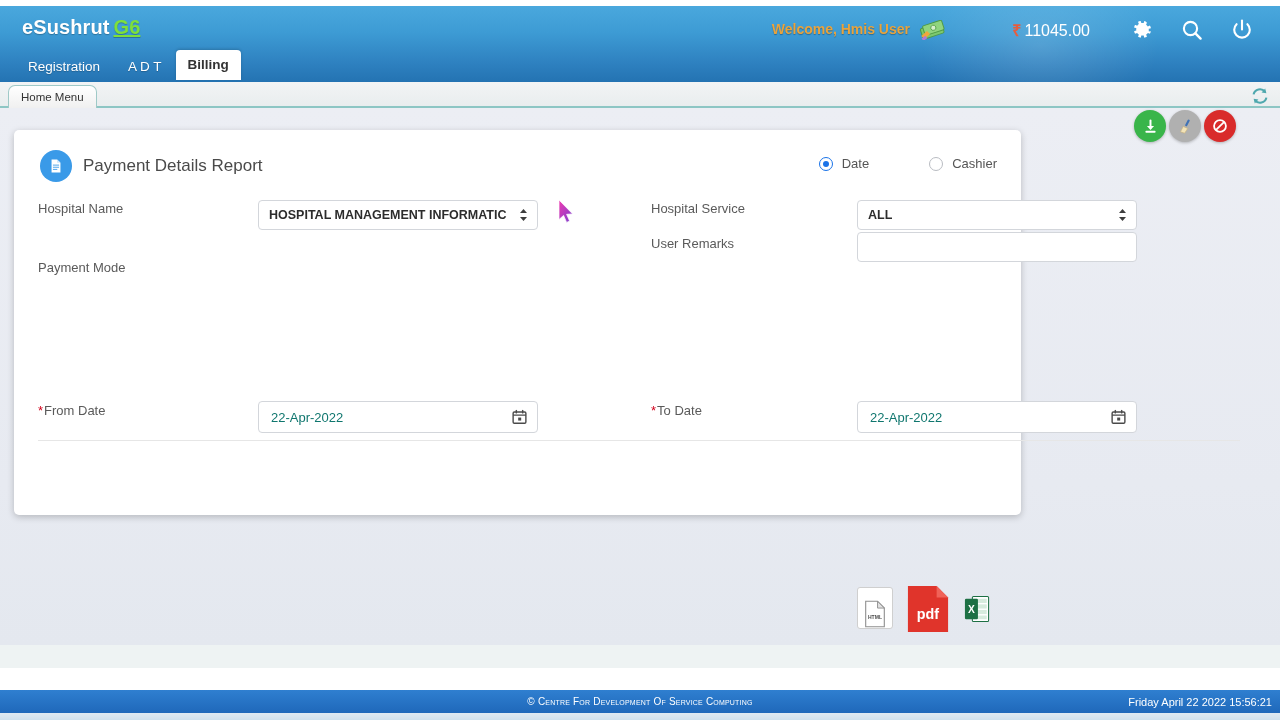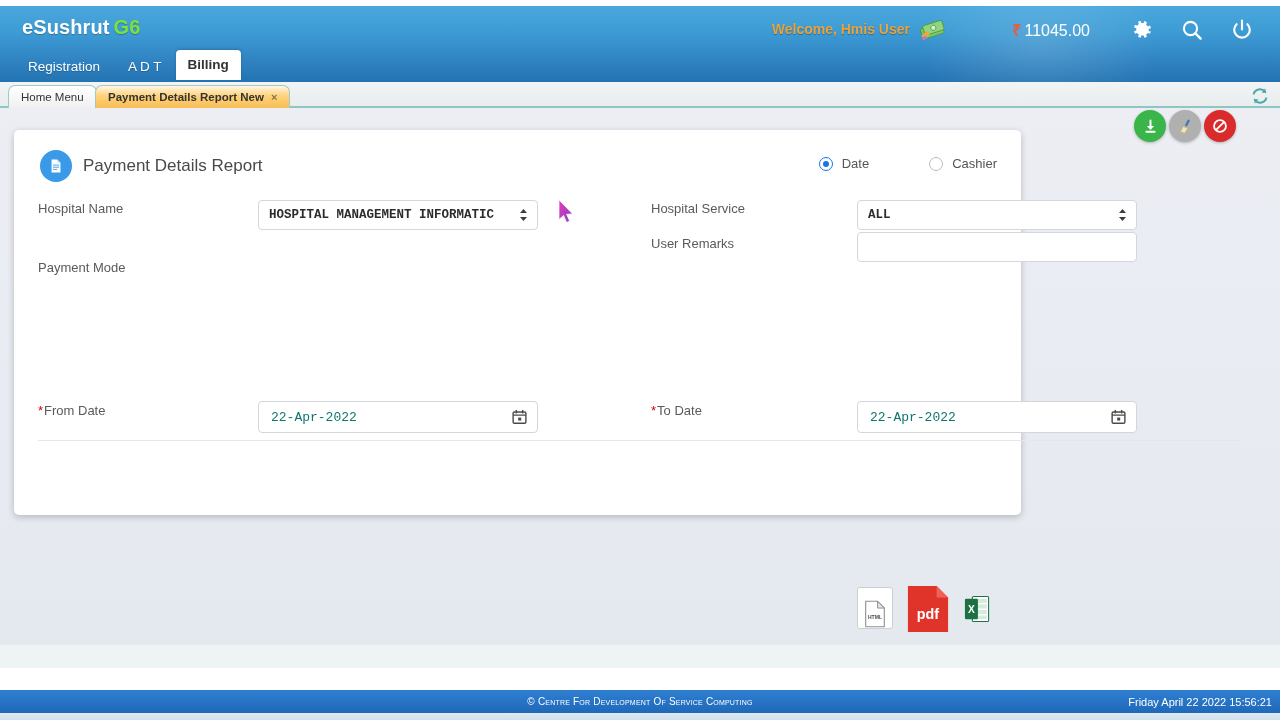--- a/index.html
+++ b/index.html
@@ -26,21 +26,21 @@
   .header::after {
     content:""; position:absolute; right:120px; top:-40px; width:240px; height:160px;
     background: radial-gradient(ellipse at center, rgba(255,255,255,.14), rgba(255,255,255,0) 70%);
   }
   .brand {
     position: absolute; left: 22px; top: 10px;
     font-size: 20px; font-weight: bold; color: #ffffff;
     text-shadow: 0 1px 1px rgba(0,0,0,.25);
     letter-spacing: .1px;
   }
-  .brand .g6 { color: #7ee03a; margin-left: 4px; }
+  .brand .g6 { color: #7ee03a; margin-left: 4px; text-decoration: underline; }
 
   .mainnav { position: absolute; left: 14px; top: 42px; height: 32px; display: flex; align-items: flex-end; gap: 0; }
   .navitem {
     font-size: 13.5px; color: #ffffff; padding: 6px 14px;
     text-shadow: 0 1px 1px rgba(0,0,0,.22); cursor: pointer; white-space: nowrap;
   }
   .navitem.active {
     background: #ffffff; color: #333333; font-weight: bold; text-shadow: none;
     border-radius: 4px 4px 0 0; padding: 7px 12px 8px;
     box-shadow: 0 -1px 3px rgba(0,0,0,.18);
@@ -132,21 +132,21 @@
   }
   .radio-label { font-size: 13px; color: #555; }
 
   
   .lbl { position: absolute; font-size: 13px; color: #5a5a5a; white-space: nowrap; }
   .lbl .req { color: #d0021b; margin-right: 1px; }
 
   .ctl {
     position: absolute; background: #fff;
     border: 1px solid #d3d6db; border-radius: 4px;
-    font-family: Liberation Mono, monospace;
+    font-family: Liberation Sans, sans-serif;
   }
   .selbox {
     height: 30px; display: flex; align-items: center; padding: 0 26px 0 10px;
     font-size: 12.5px; font-weight: bold; color: #2c2c2c; cursor: pointer;
     overflow: hidden; white-space: nowrap;
   }
   .spin {
     position: absolute; right: 9px; top: 50%; transform: translateY(-50%);
     width: 9px; height: 14px;
   }
@@ -255,24 +255,20 @@
       <svg class="hdr-ico" viewBox="0 0 24 24">
         <path d="M6.6 6.2a7.8 7.8 0 1 0 10.8 0" fill="none" stroke="#ffffff" stroke-width="2.1" stroke-linecap="round"></path>
         <line x1="12" y1="2.6" x2="12" y2="11.4" stroke="#ffffff" stroke-width="2.1" stroke-linecap="round"></line>
       </svg>
     </div>
   </div>
 
   <div class="tabstrip">
     <div class="tab home">
       <span>Home Menu</span>
-    </div>
-    <div class="tab active">
-      <span>Payment Details Report New</span>
-      <span class="close">×</span>
     </div>
   </div>
   <svg class="refresh-btn" viewBox="0 0 20 20">
     <path d="M3.6 8.4A6.4 6.4 0 0 1 15 5.9" fill="none" stroke="#4fa8ae" stroke-width="2.1"></path>
     <path d="M16.4 11.6A6.4 6.4 0 0 1 5 14.1" fill="none" stroke="#4fa8ae" stroke-width="2.1"></path>
     <polygon points="15.2,2.6 16.4,7.2 11.6,6.4" fill="#4fa8ae"></polygon>
     <polygon points="4.8,17.4 3.6,12.8 8.4,13.6" fill="#4fa8ae"></polygon>
   </svg>
 
   <div class="content"></div>

